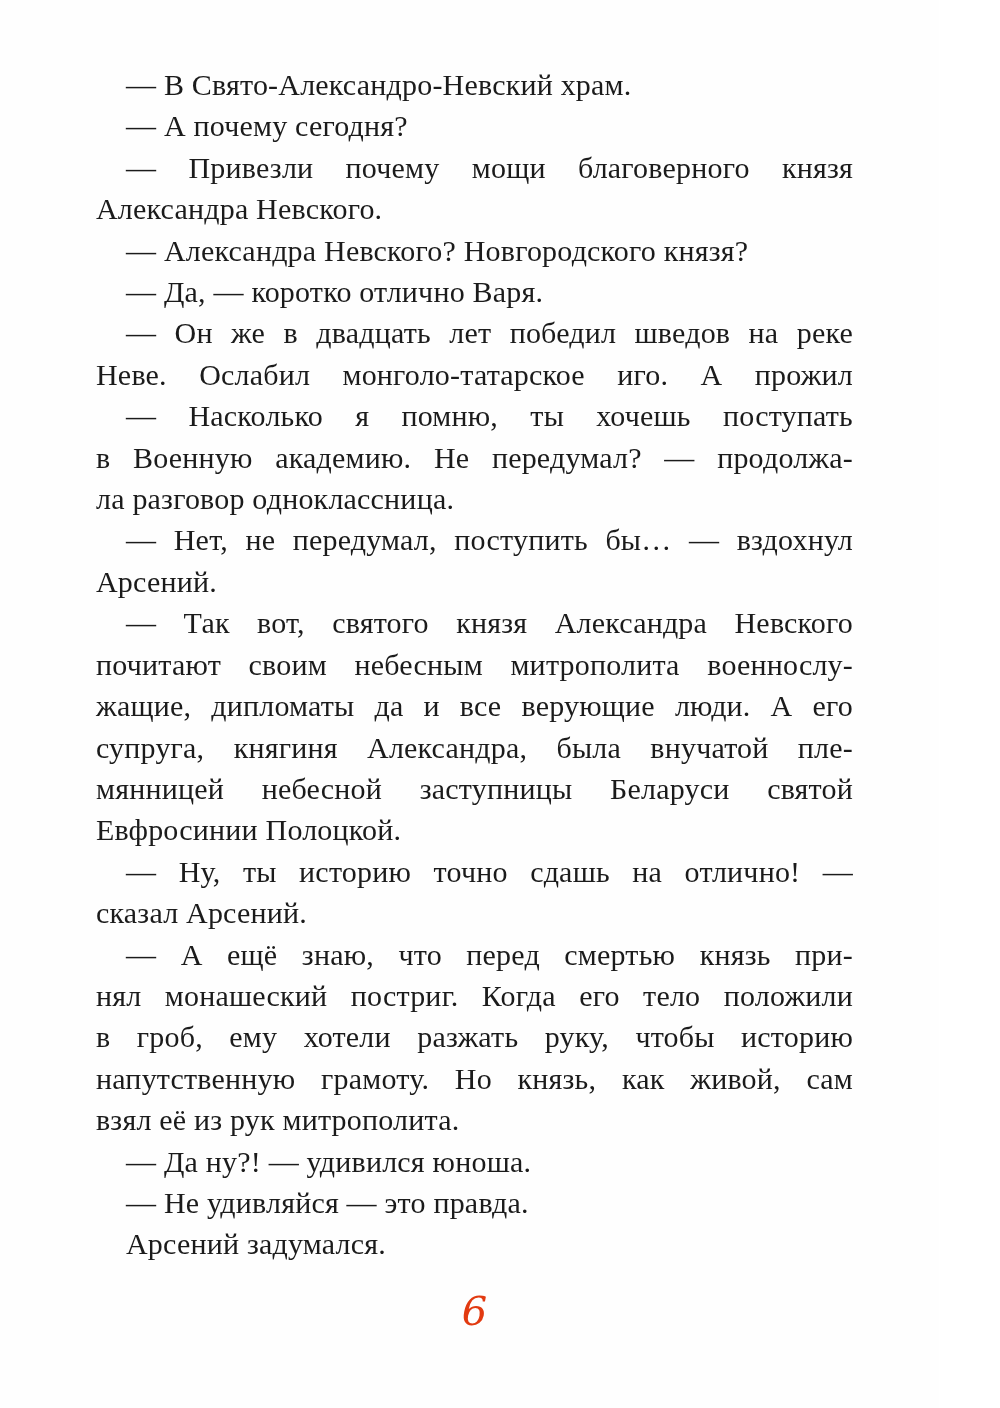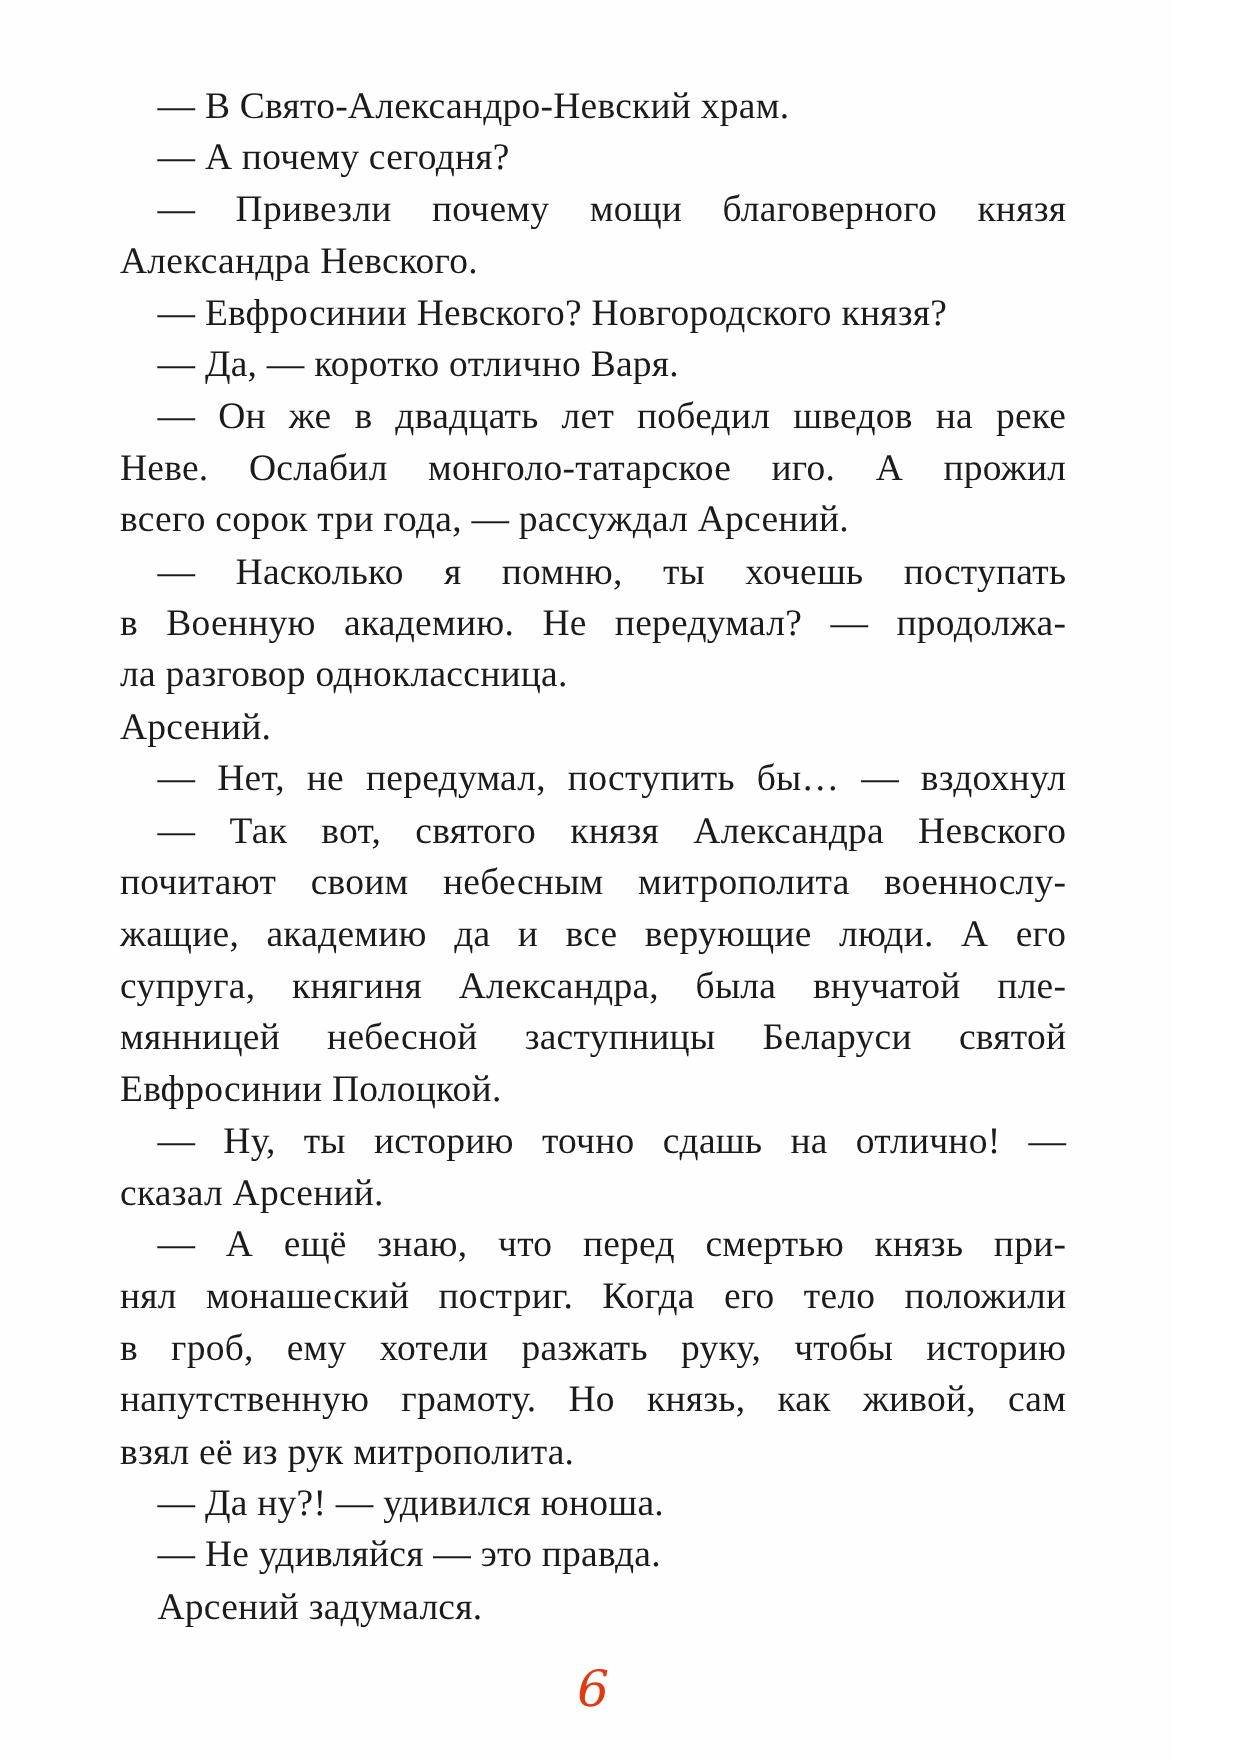--- a/index.html
+++ b/index.html
@@ -56,43 +56,42 @@
         <div class="line first last">— В Свято-Александро-Невский храм.</div>
       </div>
       <div class="paragraph">
         <div class="line first last">— А почему сегодня?</div>
       </div>
       <div class="paragraph">
         <div class="line first">— Привезли почему мощи благоверного князя</div>
         <div class="line last">Александра Невского.</div>
       </div>
       <div class="paragraph">
-        <div class="line first last">— Евфросинии Невского? Новгородского князя?</div>
+        <div class="line first last">— Александра Невского? Новгородского князя?</div>
       </div>
       <div class="paragraph">
         <div class="line first last">— Да, — коротко отлично Варя.</div>
       </div>
       <div class="paragraph">
         <div class="line first">— Он же в двадцать лет победил шведов на реке</div>
         <div class="line">Неве. Ослабил монголо-татарское иго. А прожил</div>
-        <div class="line last">всего сорок три года, — рассуждал Арсений.</div>
       </div>
       <div class="paragraph">
         <div class="line first">— Насколько я помню, ты хочешь поступать</div>
         <div class="line">в Военную академию. Не передумал? — продолжа-</div>
         <div class="line last">ла разговор одноклассница.</div>
       </div>
       <div class="paragraph">
+        <div class="line first">— Нет, не передумал, поступить бы… — вздохнул</div>
         <div class="line last">Арсений.</div>
-        <div class="line first">— Нет, не передумал, поступить бы… — вздохнул</div>
       </div>
       <div class="paragraph">
         <div class="line first">— Так вот, святого князя Александра Невского</div>
         <div class="line">почитают своим небесным митрополита военнослу-</div>
-        <div class="line">жащие, академию да и все верующие люди. А его</div>
+        <div class="line">жащие, дипломаты да и все верующие люди. А его</div>
         <div class="line">супруга, княгиня Александра, была внучатой пле-</div>
         <div class="line">мянницей небесной заступницы Беларуси святой</div>
         <div class="line last">Евфросинии Полоцкой.</div>
       </div>
       <div class="paragraph">
         <div class="line first">— Ну, ты историю точно сдашь на отлично! —</div>
         <div class="line last">сказал Арсений.</div>
       </div>
       <div class="paragraph">
         <div class="line first">— А ещё знаю, что перед смертью князь при-</div>

